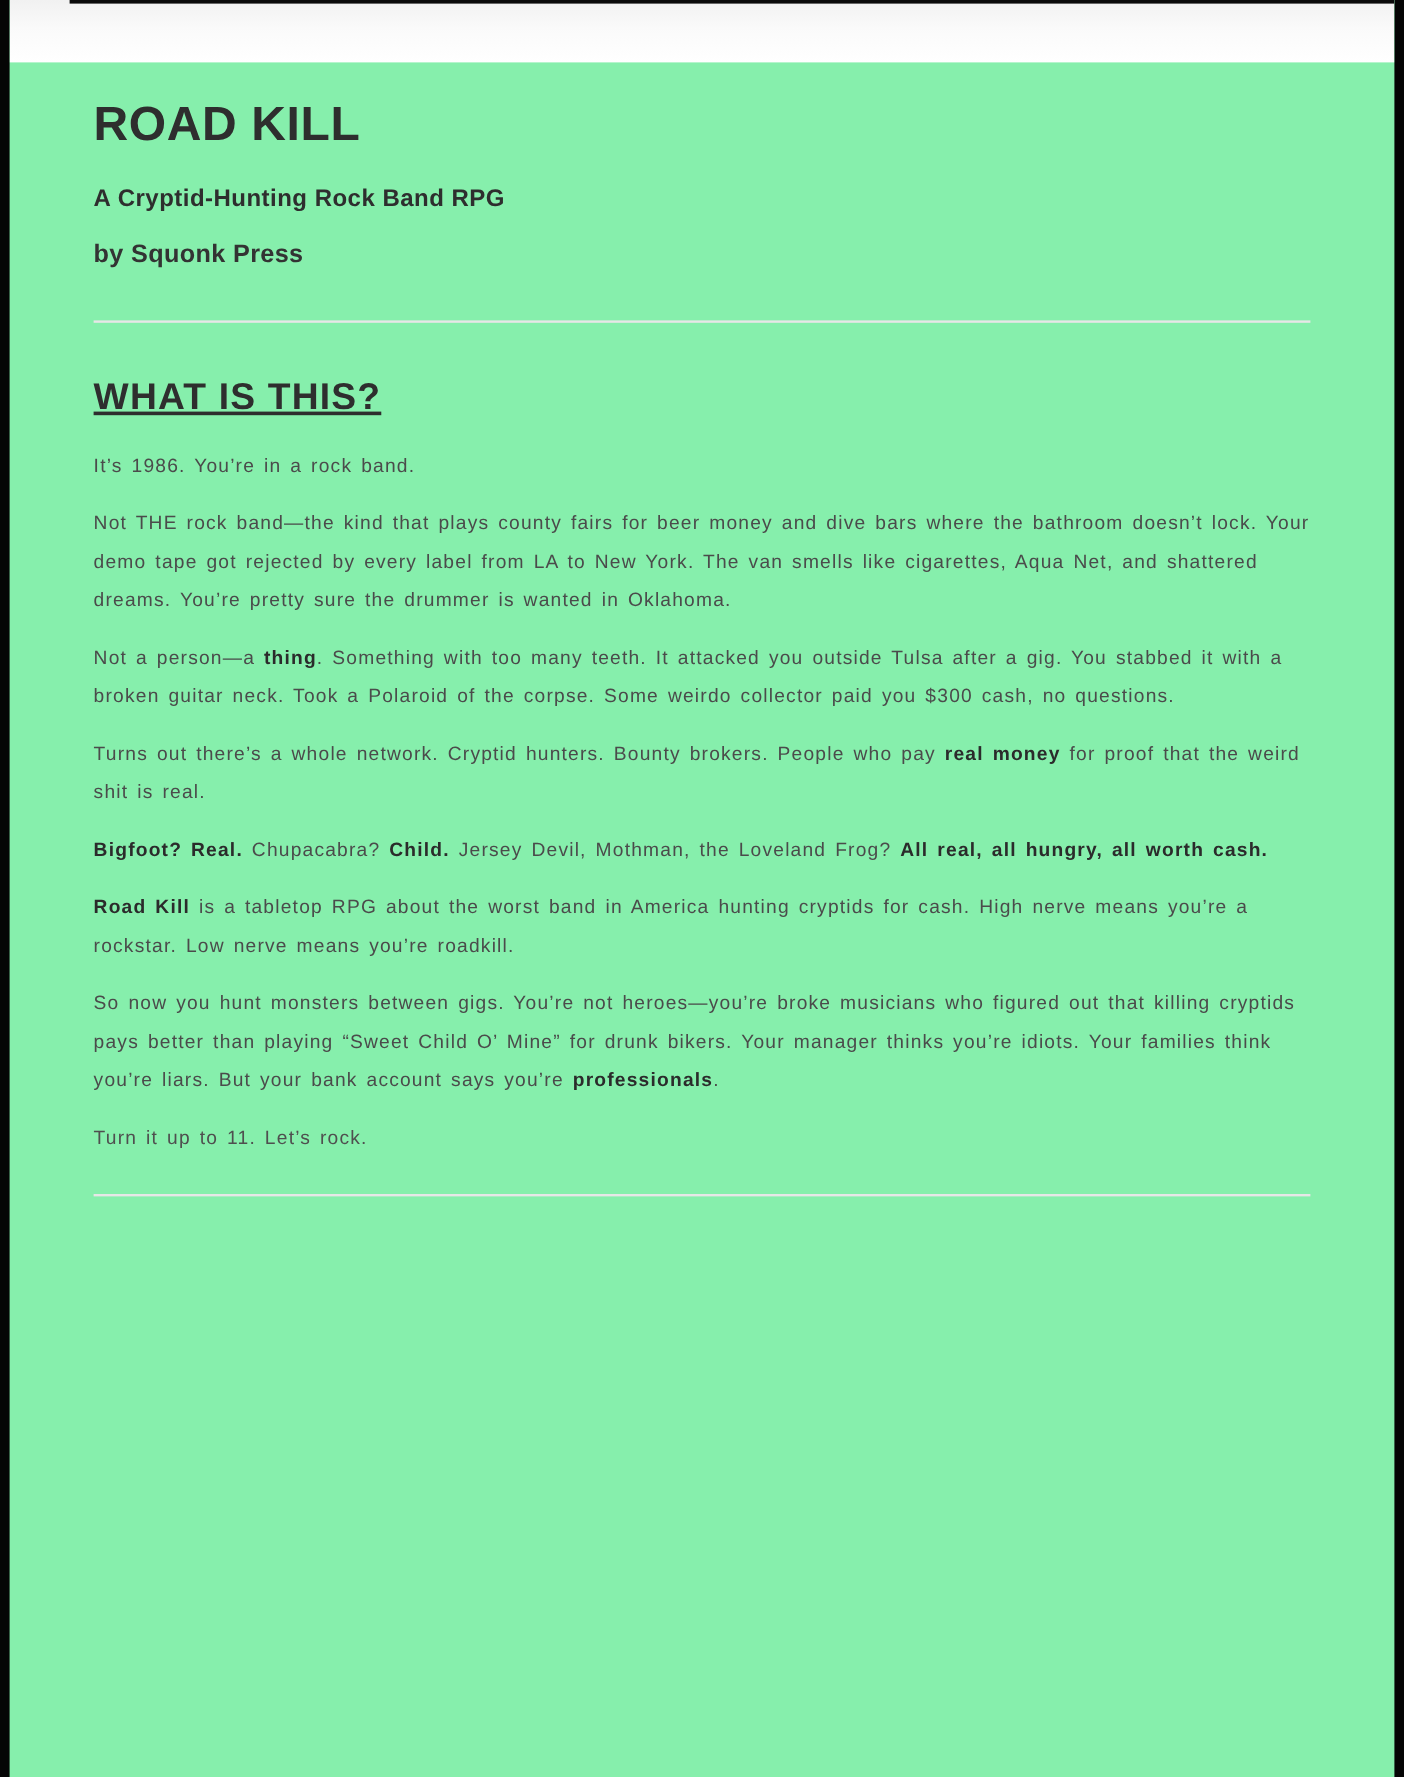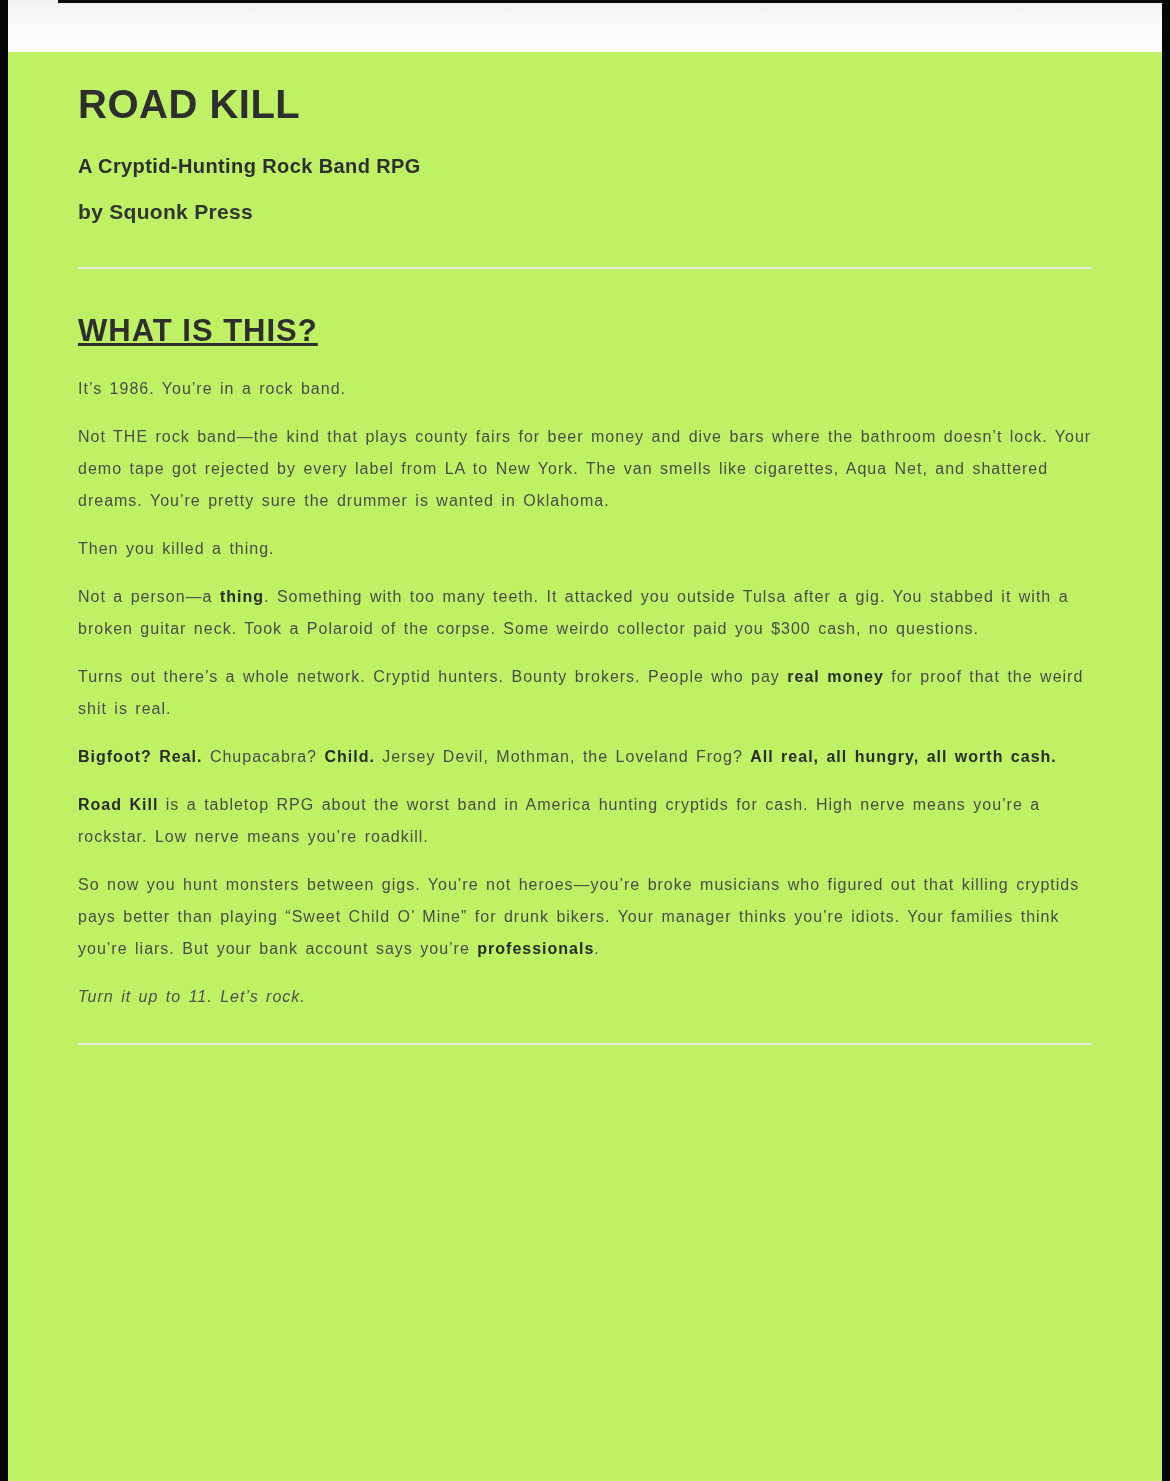--- a/index.html
+++ b/index.html
@@ -5,21 +5,21 @@
   html, body {
     margin: 0;
     padding: 0;
     background: #050505;
     font-family: "Liberation Sans", "DejaVu Sans", sans-serif;
   }
   .page {
     position: relative;
     margin: 0 8px;
     min-height: 1481px;
-    background: #bef264;
+    background: #86efac;
     overflow: hidden;
   }
   .top-shade {
     position: absolute;
     top: 0; left: 0; right: 0;
     height: 52px;
     background: linear-gradient(180deg, #f1f1f1 0%, #fafafa 45%, #ffffff 100%);
     pointer-events: none;
   }
   .top-strip {
@@ -89,21 +89,20 @@
     line-height: 32px;
     letter-spacing: 1px;
     word-spacing: 2px;
     color: #4b4b4b;
   }
   .paragraphs p strong {
     font-weight: 700;
     color: #2b2b2b;
   }
   .paragraphs p.italic {
-    font-style: italic;
     color: #4f4f4f;
   }
   hr.rule-bottom {
     border: none;
     border-top: 2px solid #e7e7e7;
     margin: 30px 0 0;
   }
 </style>
 </head>
 <body>
@@ -117,21 +116,20 @@
     <h2 class="subtitle">A Cryptid-Hunting Rock Band RPG</h2>
     <p class="byline">by Squonk Press</p>
 
     <hr class="rule">
 
     <h3 class="section-heading">WHAT IS THIS?</h3>
 
     <div class="paragraphs">
         <p><span>It’s 1986. You’re in a rock band.</span></p>
         <p><span>Not THE rock band—the kind that plays county fairs for beer money and dive bars where the bathroom doesn’t lock. Your demo tape got rejected by every label from LA to New York. The van smells like cigarettes, Aqua Net, and shattered dreams. You’re pretty sure the drummer is wanted in Oklahoma.</span></p>
-        <p><span>Then you killed a thing.</span></p>
         <p><span>Not a person—a </span><strong>thing</strong><span>. Something with too many teeth. It attacked you outside Tulsa after a gig. You stabbed it with a broken guitar neck. Took a Polaroid of the corpse. Some weirdo collector paid you $300 cash, no questions.</span></p>
         <p><span>Turns out there’s a whole network. Cryptid hunters. Bounty brokers. People who pay </span><strong>real money</strong><span> for proof that the weird shit is real.</span></p>
         <p><strong>Bigfoot? Real.</strong><span> Chupacabra? </span><strong>Child.</strong><span> Jersey Devil, Mothman, the Loveland Frog? </span><strong>All real, all hungry, all worth cash.</strong></p>
         <p><strong>Road Kill</strong><span> is a tabletop RPG about the worst band in America hunting cryptids for cash. High nerve means you’re a rockstar. Low nerve means you’re roadkill.</span></p>
         <p><span>So now you hunt monsters between gigs. You’re not heroes—you’re broke musicians who figured out that killing cryptids pays better than playing “Sweet Child O’ Mine” for drunk bikers. Your manager thinks you’re idiots. Your families think you’re liars. But your bank account says you’re </span><strong>professionals</strong><span>.</span></p>
         <p class="italic"><span>Turn it up to 11. Let’s rock.</span></p>
       </div>
 
     <hr class="rule-bottom">
   </div>

